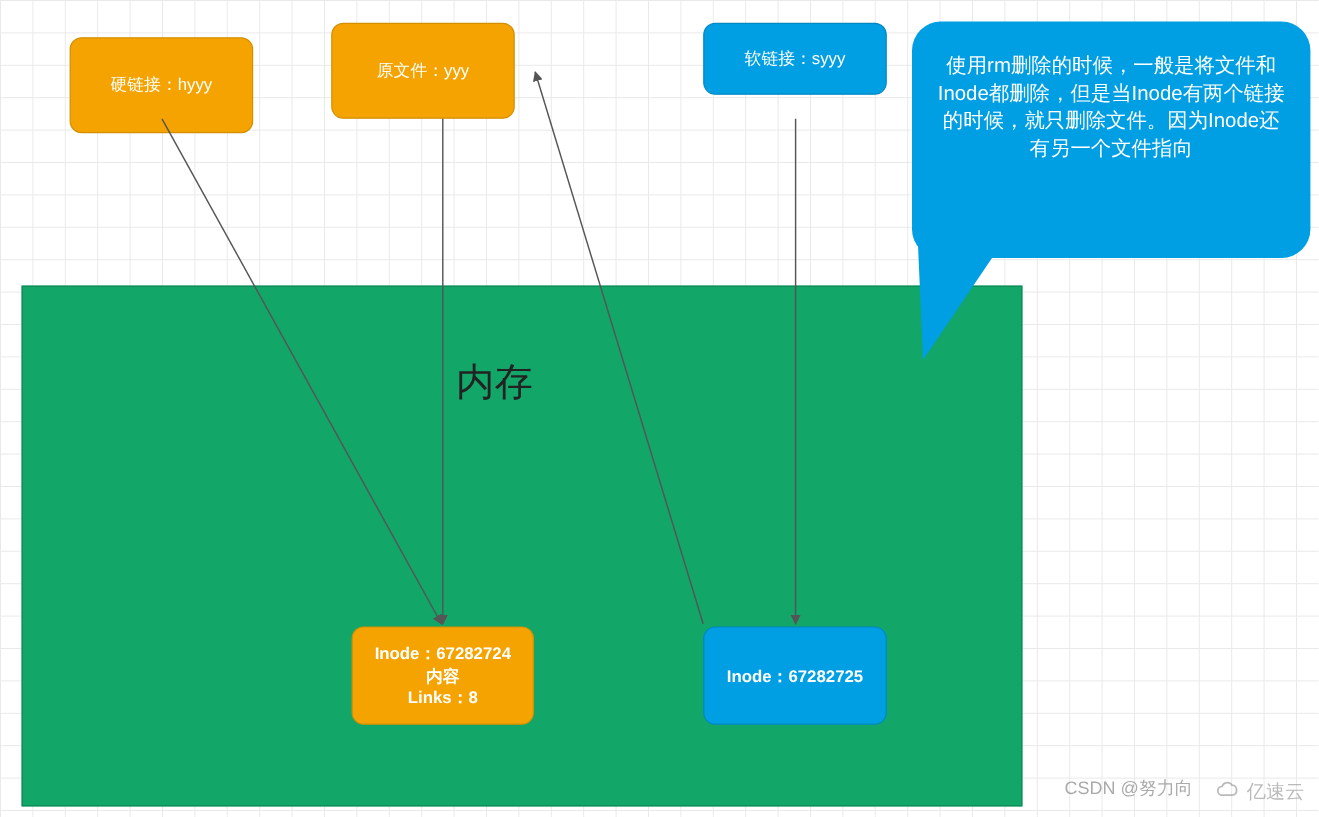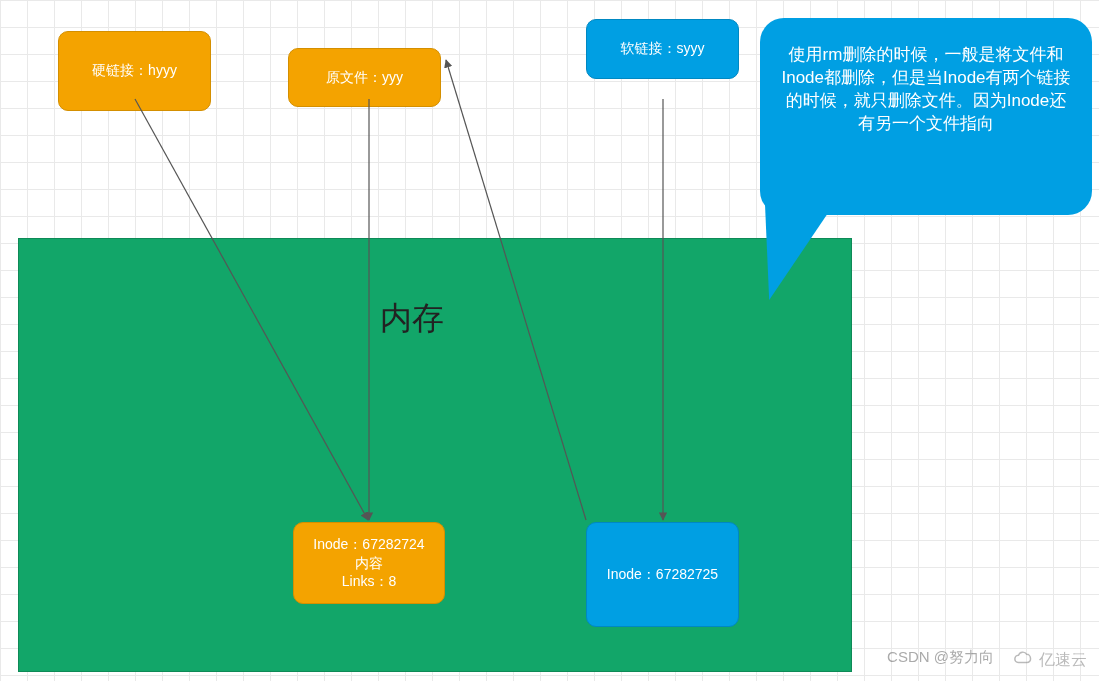--- a/index.html
+++ b/index.html
@@ -97,49 +97,49 @@
       font-size: 16px;
       color: rgba(130,130,130,0.55);
       display: flex;
       align-items: flex-start;
       gap: 4px;
     }
     .cloud-icon {
       width: 22px; height: 16px;
       display: inline-block;
     }
-    .inode-line { display: block; line-height: 1.35; }
+    .inode-line { display: block; line-height: 1.35; font-weight: bold; }
   </style>
 </head>
 <body>
 
 <div class="grid"></div>
 
 <div class="memory-block"></div>
 <div class="memory-title">内存</div>
 
 <div class="file-box orange" style="left:58px; top:19px; width:153px; height:80px;margin-top:12px;">
   <span>硬链接：hyyy</span>
 </div>
 
-<div class="file-box orange" style="left:288px; top:19px; width:153px; height:59px;margin-top:29px;">
+<div class="file-box orange" style="left:276px; top:19px; width:153px; height:80px;">
   <span>原文件：yyy</span>
 </div>
 
 <div class="file-box blue" style="left:586px; top:19px; width:153px; height:60px;">
   <span>软链接：syyy</span>
 </div>
 
 <div class="file-box orange" style="left:293px; top:522px; width:152px; height:82px;">
   <span class="inode-line">Inode：67282724</span>
   <span class="inode-line">内容</span>
   <span class="inode-line">Links：8</span>
 </div>
 
-<div class="file-box blue" style="left:586px; top:522px; width:153px; height:105px;">
+<div class="file-box blue" style="left:586px; top:522px; width:153px; height:82px;">
   <span class="inode-line">Inode：67282725</span>
 </div>
 
 <div class="callout">
   <span>使用rm删除的时候，一般是将文件和Inode都删除，但是当Inode有两个链接的时候，就只删除文件。因为Inode还有另一个文件指向</span>
 </div>
 <div class="callout-tail"></div>
 
 <svg class="svg-layer" width="1099" height="681">
   <defs>

